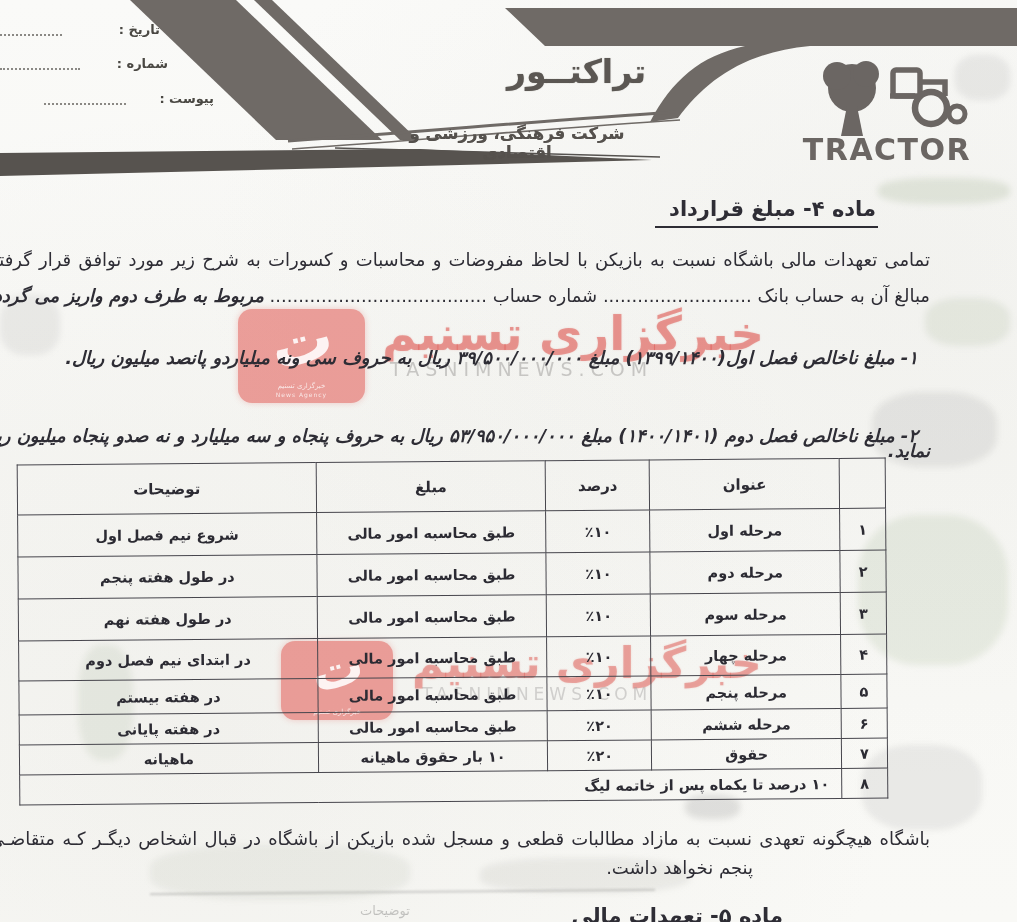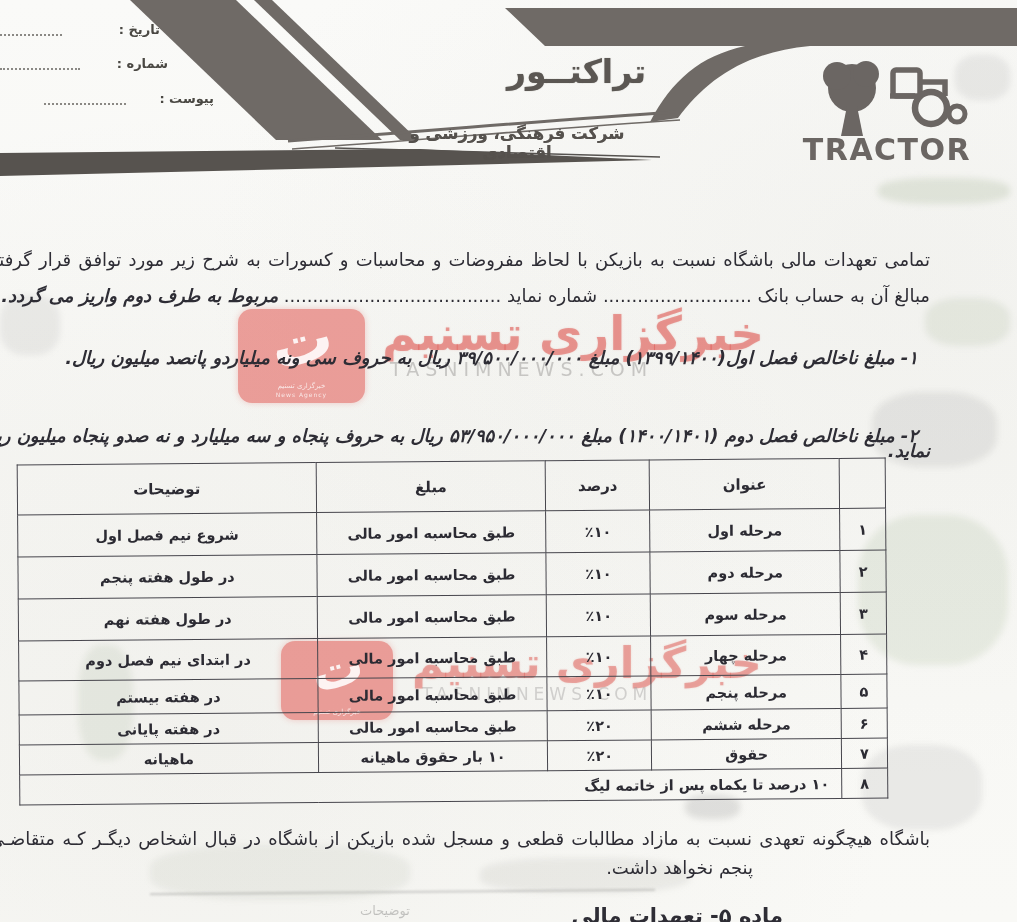--- a/index.html
+++ b/index.html
@@ -154,27 +154,28 @@
     <div class="wm-logo" style="left:281px;top:641px;width:112px;height:79px;">
       <span class="glyph" style="font-size:52px;margin-top:2px;">ت</span>
       <span class="mini">
         <span>خبرگزاری تسنیم</span>
       </span>
     </div>
     <div class="wm-text-fa" style="left:412px;top:638px;font-size:43px;color:rgba(222,88,82,.45);">خبرگزاری تسنیم</div>
     <div class="wm-text-en" style="left:422px;top:684px;font-size:17px;letter-spacing:5px;color:rgba(158,156,154,.42);">TASNIMNEWS.COM</div>
   </div>
 
+  <div class="abs doc rtl nowrap heading" style="right:139px;top:197px;">ماده ۴- مبلغ قرارداد</div>
 
   <div class="abs doc rtl nowrap justline" style="right:87px;top:249px;">تمامی تعهدات مالی باشگاه نسبت به بازیکن با لحاظ مفروضات و محاسبات و کسورات به شرح زیر مورد توافق قرار گرفته است که</div>
 
   <div class="abs doc rtl nowrap" style="right:87px;top:285px;">
     <span>مبالغ آن به حساب بانک</span>
     <span>..........................</span>
-    <span>شماره نماید</span>
+    <span>شماره حساب</span>
     <span>......................................</span>
     <span class="b">مربوط به طرف دوم واریز می گردد.</span>
   </div>
 
   <div class="abs doc rtl nowrap b" style="right:99px;top:347px;">۱-   مبلغ ناخالص فصل اول(۱۳۹۹/۱۴۰۰) مبلغ ۳۹/۵۰۰/۰۰۰/۰۰۰ ریال به حروف سی ونه میلیاردو پانصد میلیون ریال.</div>
   <div class="abs doc rtl nowrap b" style="right:99px;top:381px;margin-top:44px;">۲-   مبلغ ناخالص فصل دوم (۱۴۰۰/۱۴۰۱) مبلغ ۵۳/۹۵۰/۰۰۰/۰۰۰ ریال به حروف  پنجاه و سه میلیارد و نه صدو پنجاه میلیون ریال .</div>
   <div class="abs doc rtl nowrap b" style="right:87px;top:440px;">نماید.</div>
 
   <table id="sched">
     <colgroup>

